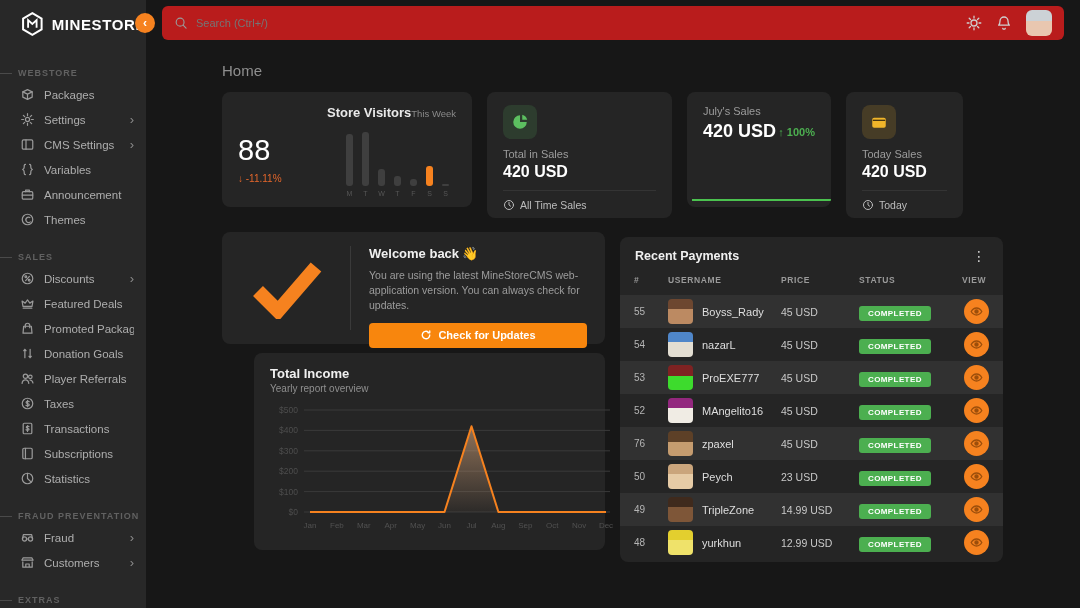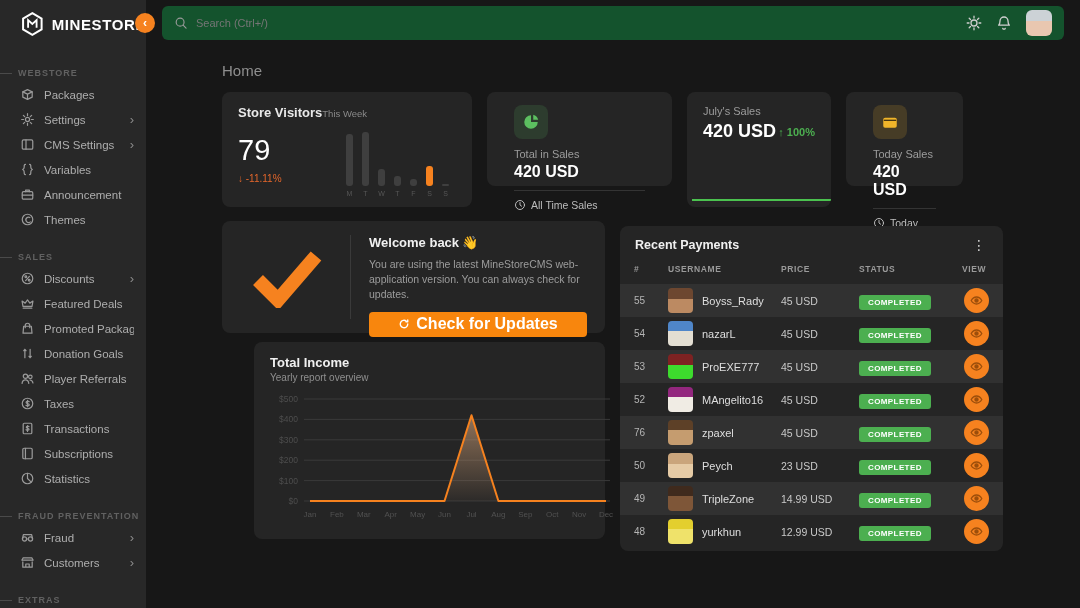--- a/index.html
+++ b/index.html
@@ -22,53 +22,53 @@
   .side-label::before { content:""; position:absolute; left:0; top:50%; width:12px; height:1px; background:#4a4a4a; }
   .side-item { display:flex; align-items:center; height:25px; padding:0 12px 0 20px; gap:9px;
     color:#aeaeae; font-size:11.5px; cursor:pointer; }
   .side-item .icn { width:15px; height:15px; flex:none; color:#9a9a9a; }
   .side-item .lbl { flex:1; white-space:nowrap; overflow:hidden; }
   .side-item .chev { color:#8a8a8a; font-size:13px; line-height:1; }
   .icn { stroke:currentColor; fill:none; stroke-width:1.3; stroke-linecap:round; stroke-linejoin:round; }
 
   
   .main { flex:1; display:flex; flex-direction:column; min-width:0; }
-  .topbar { height:34px; margin:6px 16px 0 16px; background:#14532d; border-radius:6px;
+  .topbar { height:34px; margin:6px 16px 0 16px; background:#b91c1c; border-radius:6px;
     display:flex; align-items:center; padding:0 12px; }
   .search-wrap { display:flex; align-items:center; gap:8px; flex:1; }
   .search-wrap .icn { width:14px; height:14px; color:#9a9a9a; }
   .search-input { background:transparent; border:none; outline:none; color:#c5c5c5; font-size:11px; width:320px;
     font-family:inherit; }
   .search-input::placeholder { color:#757575; }
   .topbar-right { display:flex; align-items:center; gap:14px; }
   .tb-icon { width:16px; height:16px; color:#cfcfcf; cursor:pointer; }
   .avatar-btn { width:26px; height:26px; border-radius:6px; cursor:pointer;
     background:linear-gradient(180deg,#ccd2d6 0 42%,#e9c7b0 42% 100%); }
 
   .content { padding:22px 77px 0 76px; }
   .page-title { color:#8f8f8f; font-size:15px; font-weight:500; }
 
   .card { background:#252525; border-radius:8px; }
 
   
   .row1 { display:flex; gap:15px; margin-top:13px; }
   .card-visitors { width:250px; height:115px; padding:13px 16px; position:relative; }
-  .cv-head { display:flex; justify-content:flex-start; align-items:baseline; }
+  .cv-head { display:flex; justify-content:flex-end; align-items:baseline; }
   .cv-title { color:#e9e9e9; font-size:13px; font-weight:bold; }
   .cv-period { color:#8a8a8a; font-size:9.5px; }
   .cv-value { color:#fff; font-size:29px; font-weight:500; margin-top:16px; line-height:1; }
   .cv-trend { color:#e3662b; font-size:10px; margin-top:8px; font-weight:500; }
   .cv-chart { position:absolute; right:16px; bottom:10px; width:110px; }
   .bars { display:flex; align-items:flex-end; gap:9px; height:56px; }
   .bars .bar { width:7px; border-radius:3px; background:#3f3f3f; }
   .bars .bar.hot { background:#f6821f; }
   .daylabels { display:flex; gap:9px; margin-top:4px; }
   .daylabels span { width:7px; text-align:center; font-size:7px; color:#565656; }
 
-  .card-stat { height:94px; padding:13px 27px; }
+  .card-stat { height:126px; padding:13px 16px; }
   .card-stat.w185 { width:185px; } .card-stat.w117 { width:117px; }
   .stat-iconbox { width:34px; height:34px; border-radius:8px; display:flex; align-items:center; justify-content:center; }
   .stat-iconbox.green { background:rgba(88,183,91,.16); color:#5cbf60; }
   .stat-iconbox.amber { background:rgba(240,181,42,.16); color:#f0b52a; }
   .stat-iconbox svg { width:18px; height:18px; }
   .stat-label { color:#9c9c9c; font-size:11px; margin-top:9px; }
   .stat-value { color:#fff; font-size:16px; font-weight:bold; margin-top:3px; }
   .stat-div { height:1px; background:#343434; margin:9px 0 8px; }
   .stat-foot { display:flex; align-items:center; gap:5px; color:#bdbdbd; font-size:10.5px; }
   .stat-foot .icn { width:12px; height:12px; color:#bdbdbd; }
@@ -84,21 +84,21 @@
   .col-left { width:383px; display:flex; flex-direction:column; gap:9px; }
   .col-right { width:383px; margin-top:5px; }
 
   .card-welcome { height:112px; display:flex; align-items:stretch; }
   .wc-checkzone { width:128px; display:flex; align-items:center; justify-content:center; flex:none; }
   .wc-divider { width:1px; background:#3a3a3a; margin:14px 0; }
   .wc-body { flex:1; padding:14px 18px 12px; }
   .wc-title { color:#f0f0f0; font-size:13px; font-weight:bold; }
   .wc-text { color:#9c9c9c; font-size:10.5px; line-height:1.45; margin-top:7px; }
   .wc-btn { margin-top:9px; width:100%; height:25px; background:#f8860d; border:none; border-radius:4px;
-    color:#fff; font-size:16px; font-weight:bold; display:flex; align-items:center; justify-content:center;
+    color:#fff; font-size:11px; font-weight:bold; display:flex; align-items:center; justify-content:center;
     gap:6px; cursor:pointer; font-family:inherit; }
   .wc-btn .icn { width:12px; height:12px; stroke-width:1.8; }
 
   .card-income { height:197px; padding:13px 16px 8px;margin-left:32px; }
   .ci-title { color:#f0f0f0; font-size:13px; font-weight:bold; }
   .ci-sub { color:#8f8f8f; font-size:10px; margin-top:2px; }
   .ci-chart { margin-top:4px; }
 
   .card-payments { height:325px; padding:12px 0 0; }
   .pay-head { display:flex; justify-content:space-between; align-items:center; padding:0 15px; }
@@ -307,21 +307,21 @@
     <div class="content">
       <h1 class="page-title">Home</h1>
 
       <div class="row1">
 
         <div class="card card-visitors">
           <div class="cv-head">
             <span class="cv-title">Store Visitors</span>
             <span class="cv-period">This Week</span>
           </div>
-          <div class="cv-value">79</div>
+          <div class="cv-value">88</div>
           <div class="cv-trend">
             <span>↓</span>
             <span>-11.11%</span>
           </div>
           <div class="cv-chart">
             <div class="bars" id="visitor-bars">
                 <div class="bar" style="height: 52px;"></div>
                 <div class="bar" style="height: 54px;"></div>
                 <div class="bar" style="height: 17px;"></div>
                 <div class="bar" style="height: 10px;"></div>

